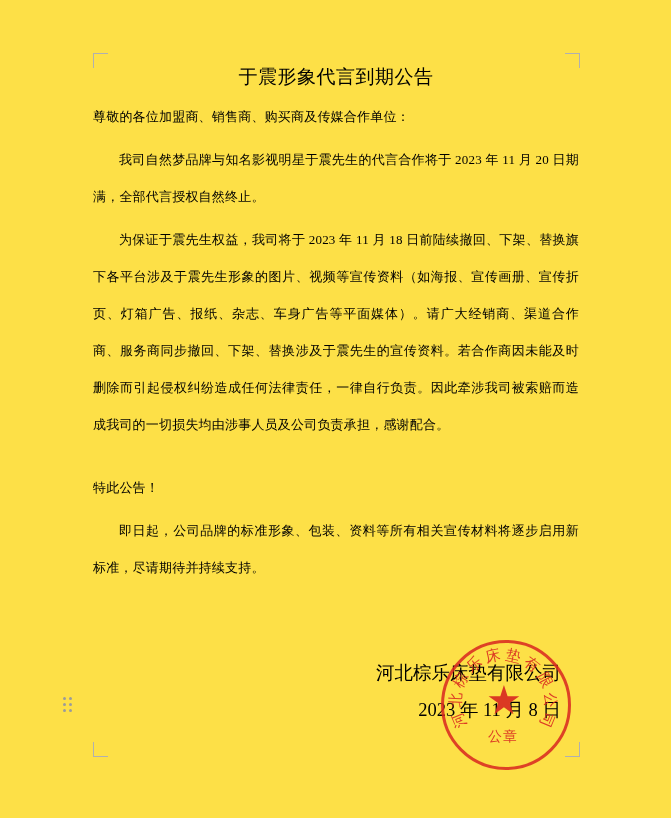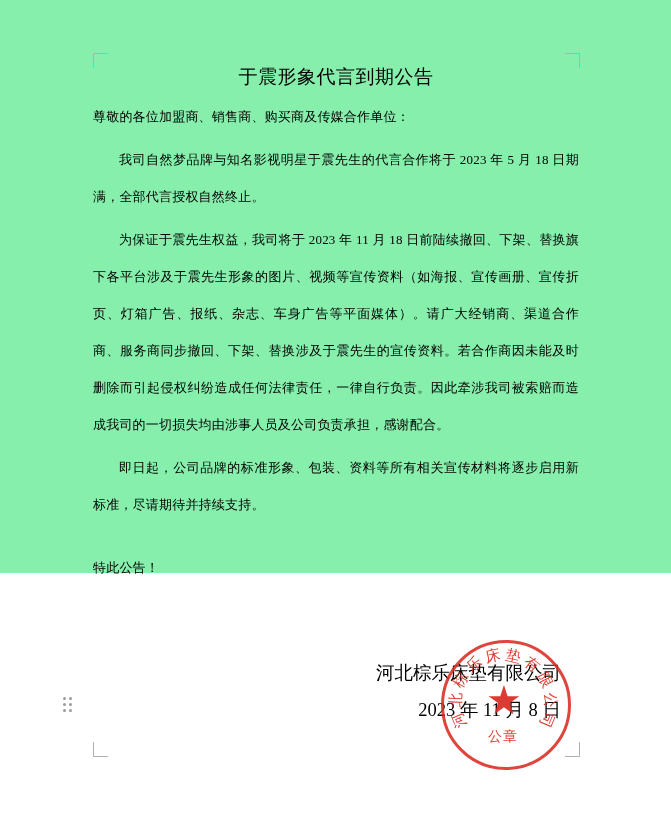--- a/index.html
+++ b/index.html
@@ -14,22 +14,22 @@
     color: #000000;
     overflow: hidden;
     position: relative;
   }
 
   
   .page {
     position: absolute;
     left: 0; top: 0;
     width: 671px;
-    height: 573px;
-    background: #86efac;
+    height: 818px;
+    background: #fde047;
   }
 
   
   .mark {
     position: absolute;
     width: 14px;
     height: 14px;
     border-color: #b8b8b8;
     border-style: solid;
     border-width: 0;
@@ -172,27 +172,27 @@
       <i></i>
       <i></i>
       <i></i>
   </div>
 
   <div class="content">
     <h1 class="doc-title">于震形象代言到期公告</h1>
 
     <p class="para">尊敬的各位加盟商、销售商、购买商及传媒合作单位：</p>
 
-    <p class="para indent2 gap">我司自然梦品牌与知名影视明星于震先生的代言合作将于 2023 年 5 月 18 日期满，全部代言授权自然终止。</p>
+    <p class="para indent2 gap">我司自然梦品牌与知名影视明星于震先生的代言合作将于 2023 年 11 月 20 日期满，全部代言授权自然终止。</p>
 
     <p class="para indent2 gap">为保证于震先生权益，我司将于 2023 年 11 月 18 日前陆续撤回、下架、替换旗下各平台涉及于震先生形象的图片、视频等宣传资料（如海报、宣传画册、宣传折页、灯箱广告、报纸、杂志、车身广告等平面媒体）。请广大经销商、渠道合作商、服务商同步撤回、下架、替换涉及于震先生的宣传资料。若合作商因未能及时删除而引起侵权纠纷造成任何法律责任，一律自行负责。因此牵涉我司被索赔而造成我司的一切损失均由涉事人员及公司负责承担，感谢配合。</p>
 
+    <p class="para gap" style="margin-top:26px;">特此公告！</p>
+
     <p class="para indent2 gap">即日起，公司品牌的标准形象、包装、资料等所有相关宣传材料将逐步启用新标准，尽请期待并持续支持。</p>
-
-    <p class="para gap" style="margin-top:26px;">特此公告！</p>
   </div>
 
   <div class="sign-block">
     <div>河北棕乐床垫有限公司</div>
     <div>2023 年 11 月 8 日</div>
   </div>
 
   <div class="seal">
     <div class="ring"></div>
     <div class="seal-text">

